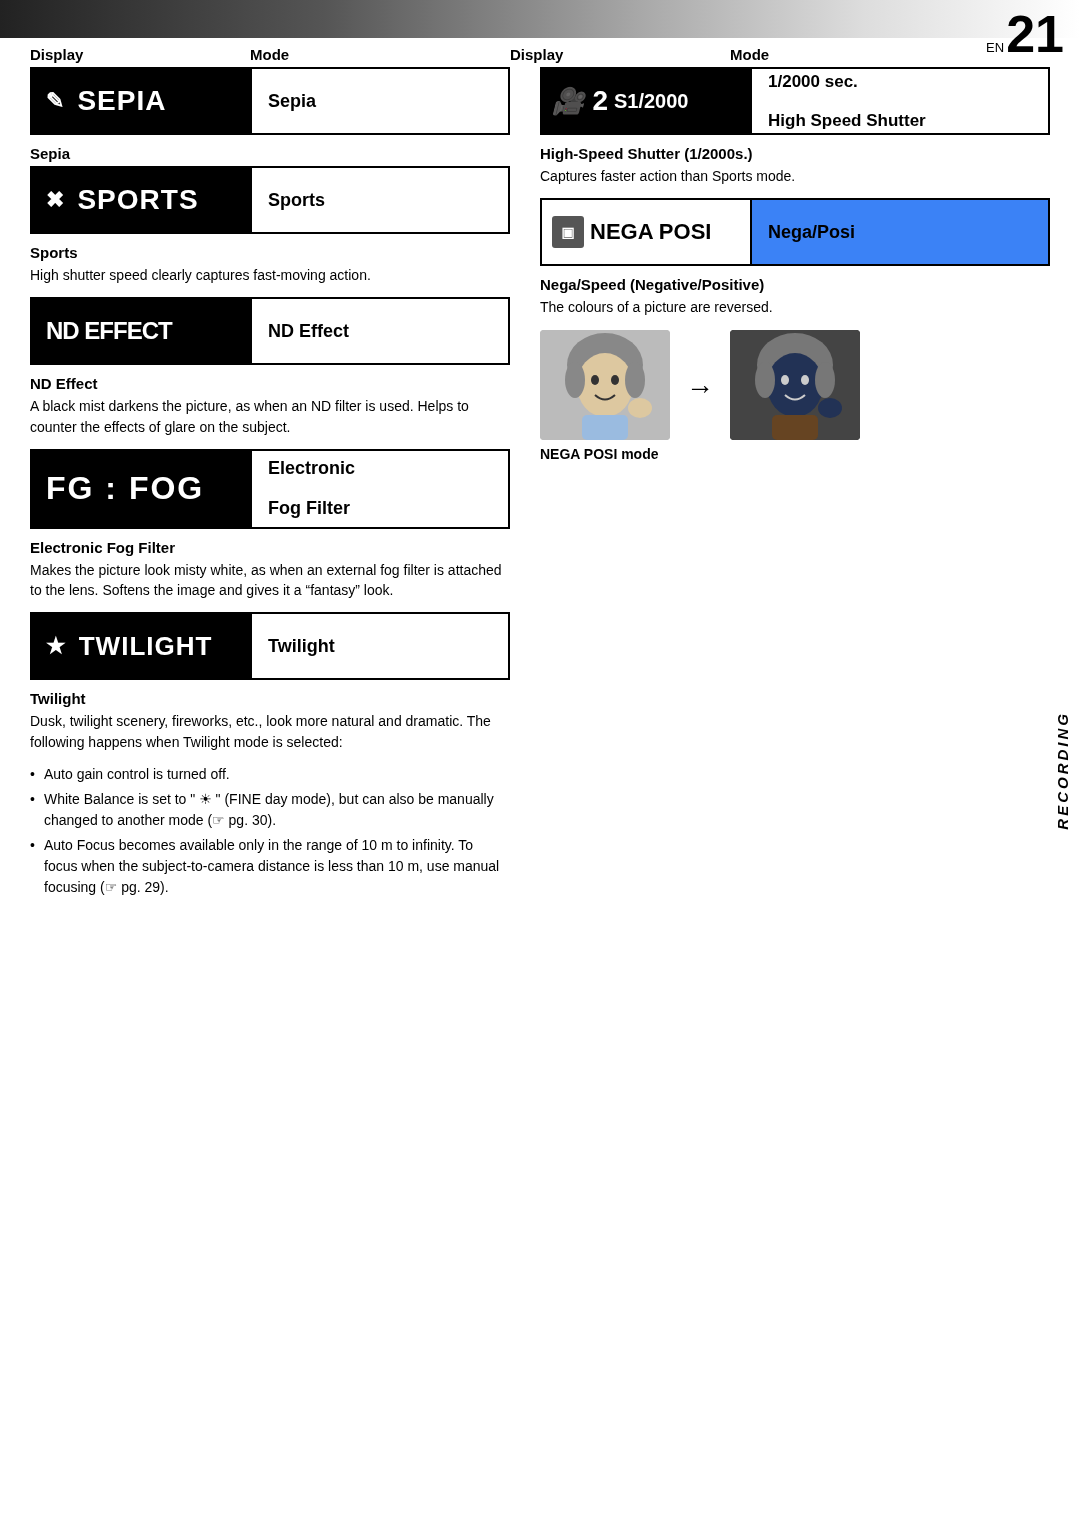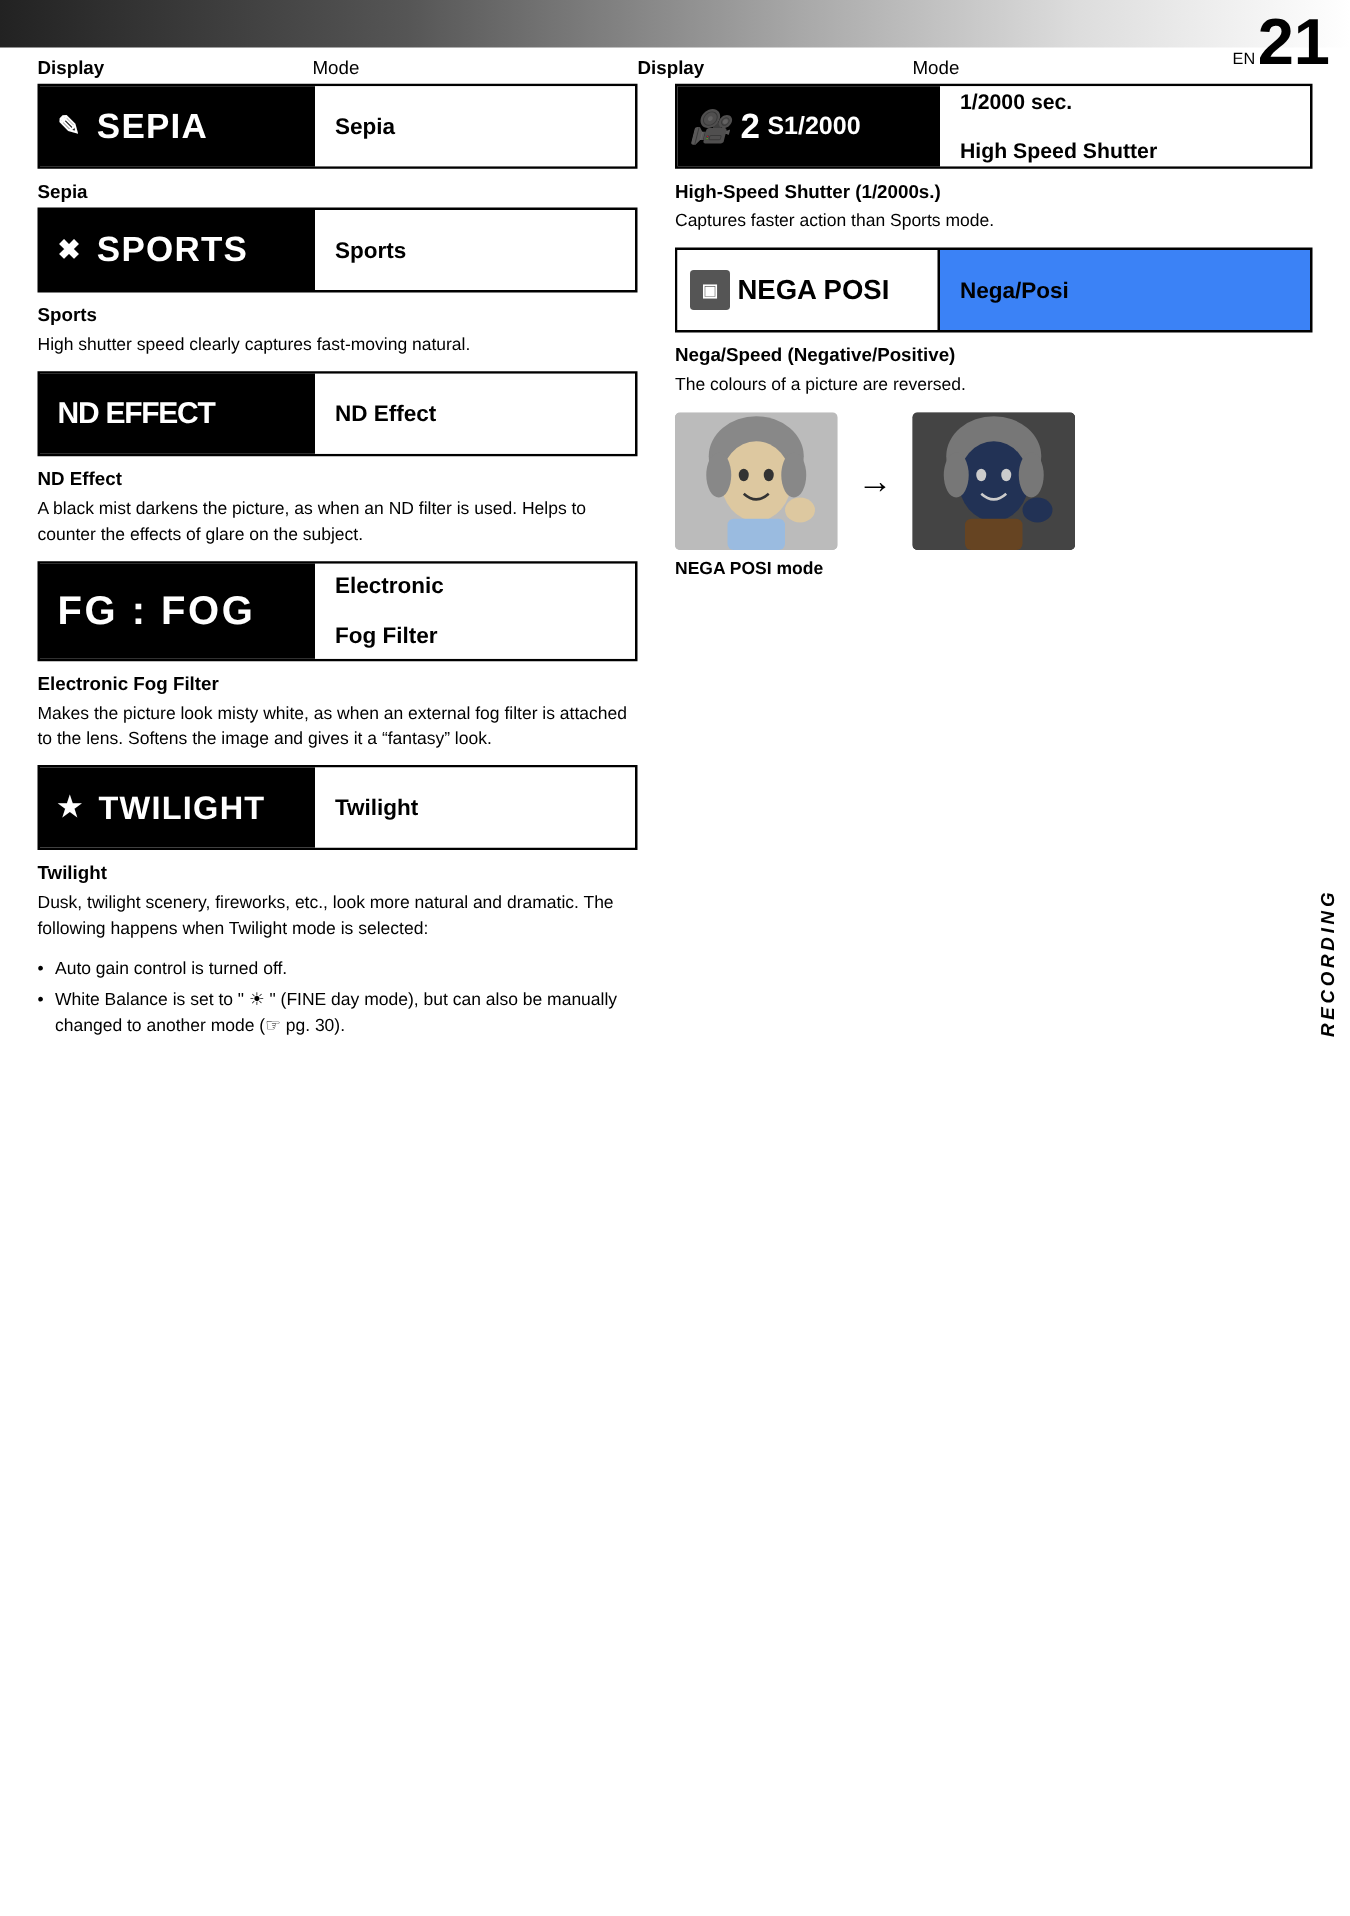--- a/index.html
+++ b/index.html
@@ -76,21 +76,21 @@
       flex: 1;
       display: flex;
       gap: 0;
     }
     .col-display {
       font-weight: bold;
       font-size: 15px;
       width: 220px;
     }
     .col-mode {
-      font-weight: normal;
+      font-weight: bold;
       font-size: 15px;
     }
 
     
     .mode-entry {
       display: flex;
       align-items: stretch;
       margin-bottom: 10px;
       border: 2px solid #000;
       height: 68px;
@@ -340,21 +340,21 @@
       <div class="mode-entry">
         <div class="mode-display">
           <span style="font-size:22px; margin-right:4px;">✖</span>
           <span>SPORTS</span>
         </div>
         <div class="mode-label">
           <span>Sports</span>
         </div>
       </div>
       <div class="section-title">Sports</div>
-      <div class="section-body">High shutter speed clearly captures fast-moving natural.</div>
+      <div class="section-body">High shutter speed clearly captures fast-moving action.</div>
 
       <div class="mode-entry">
         <div class="mode-display">
           <span class="nd-display-text">ND EFFECT</span>
         </div>
         <div class="mode-label">
           <span>ND Effect</span>
         </div>
       </div>
       <div class="section-title">ND Effect</div>
@@ -379,20 +379,21 @@
         </div>
         <div class="mode-label">
           <span>Twilight</span>
         </div>
       </div>
       <div class="section-title">Twilight</div>
       <div class="section-body">Dusk, twilight scenery, fireworks, etc., look more natural and dramatic. The following happens when Twilight mode is selected:</div>
       <ul class="bullet-list">
         <li>Auto gain control is turned off.</li>
         <li>White Balance is set to " ☀ " (FINE day mode), but can also be manually changed to another mode (☞ pg. 30).</li>
+        <li>Auto Focus becomes available only in the range of 10 m to infinity. To focus when the subject-to-camera distance is less than 10 m, use manual focusing (☞ pg. 29).</li>
       </ul>
     </div>
 
     <div class="right-col">
 
       <div class="mode-entry-right">
         <div class="mode-display-right">
           <span style="font-size:26px; font-style:italic; margin-right:2px;">🎥</span>
           <span style="font-size:28px;font-weight:bold;">2</span>
           <span class="s1-text">S1/2000</span>

